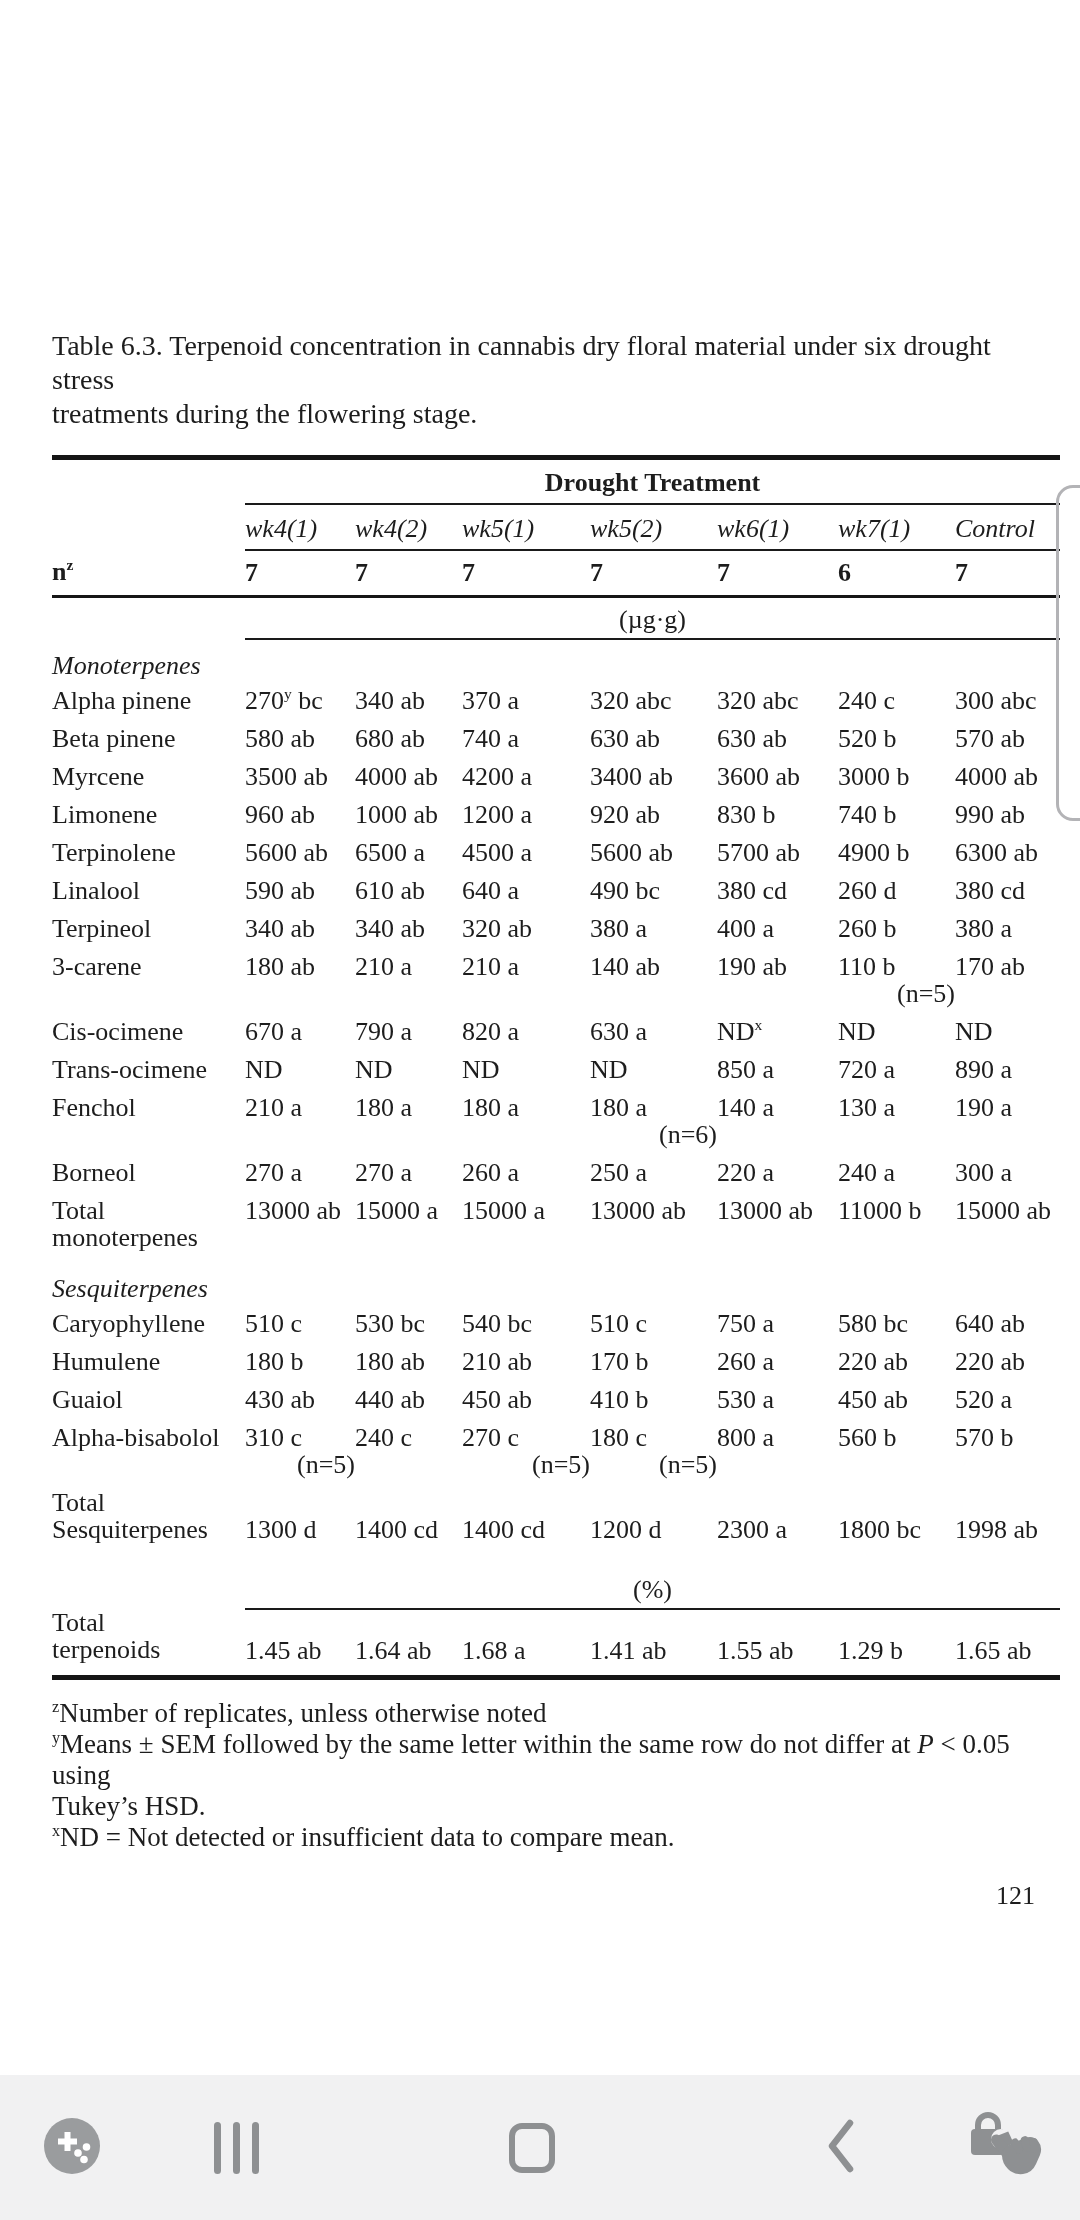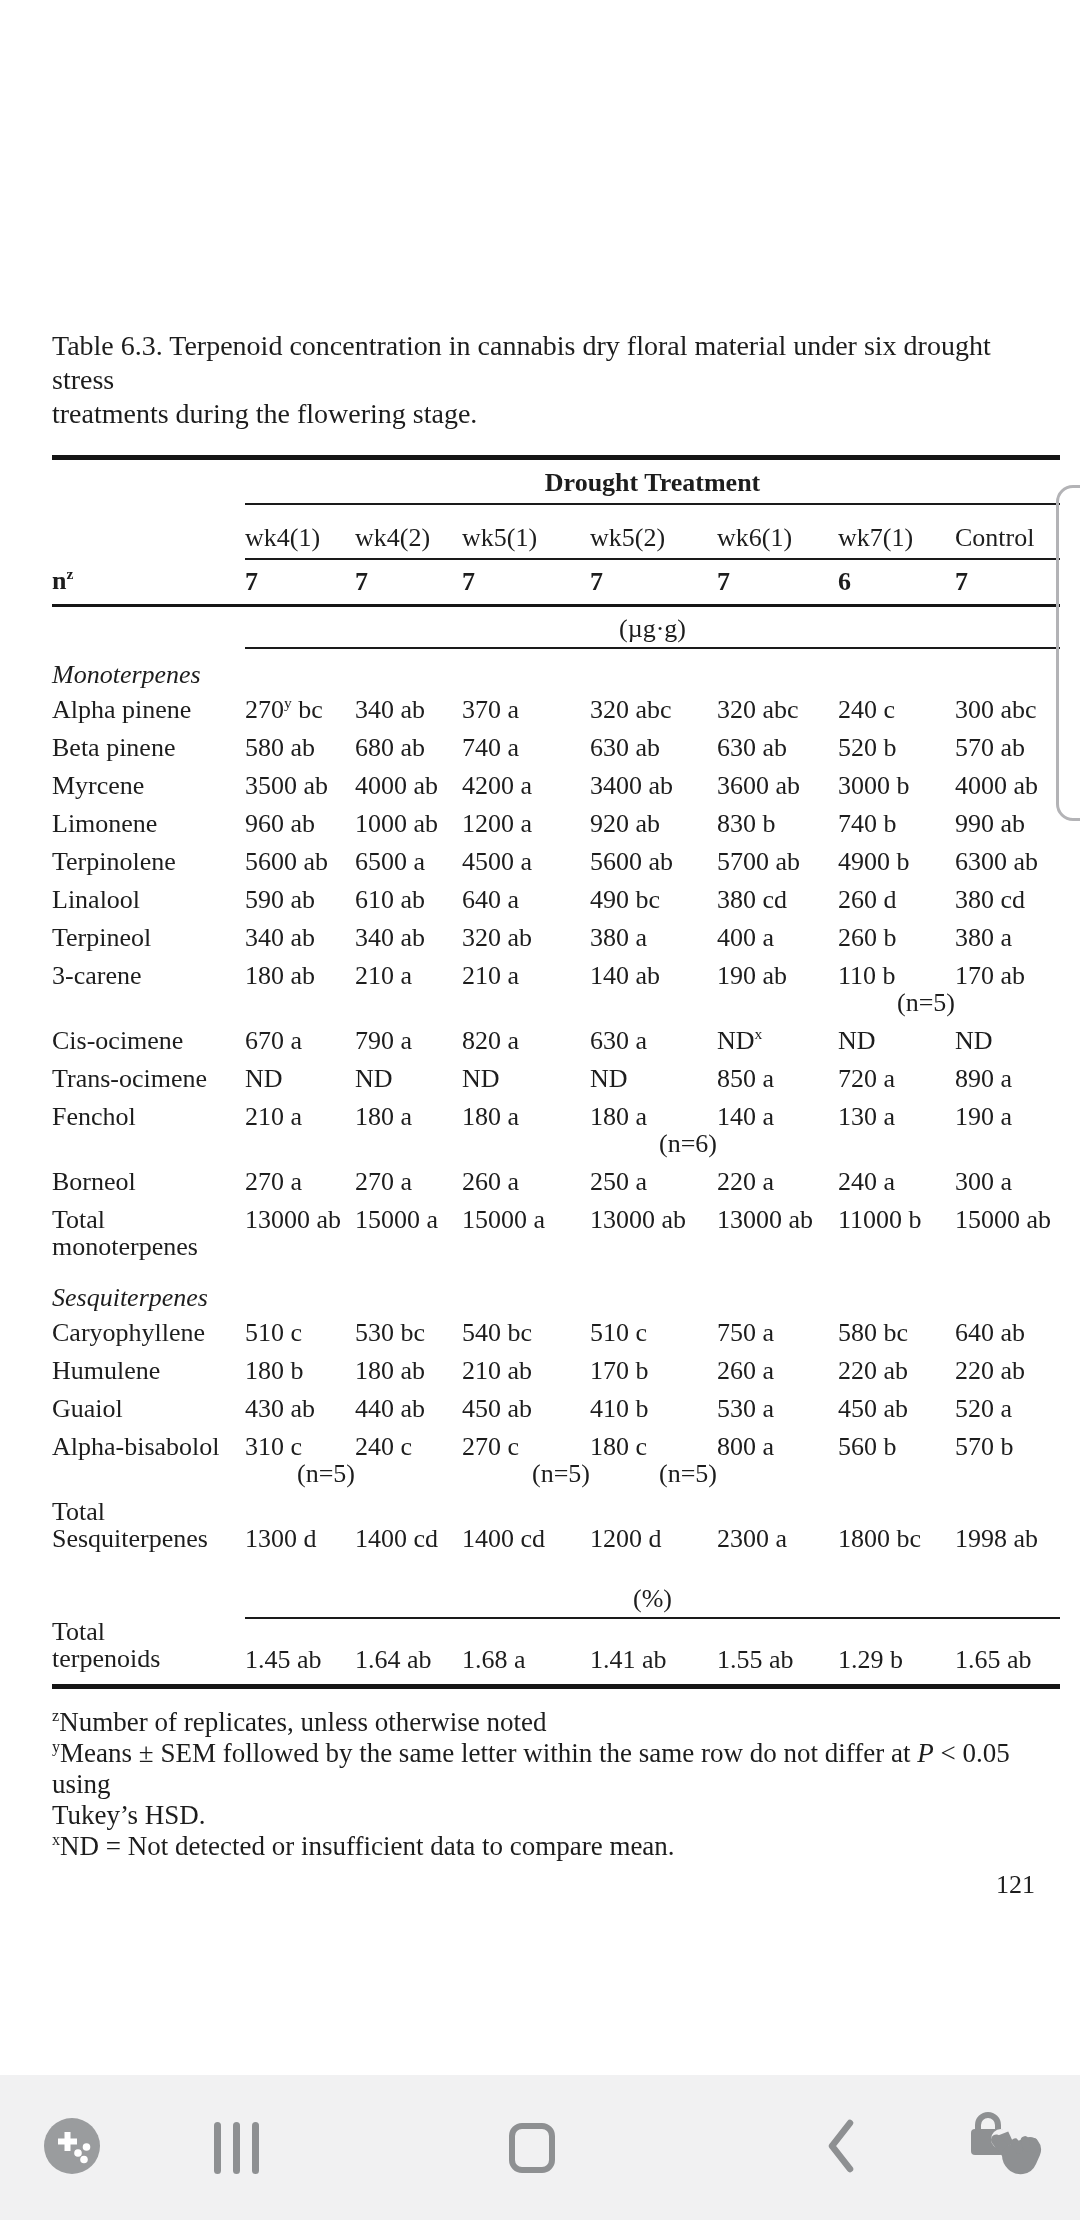--- a/index.html
+++ b/index.html
@@ -6,32 +6,32 @@
   .screen{position:relative;width:1080px;height:2220px;background:#ffffff;overflow:hidden;
           font-family:"Liberation Serif","DejaVu Serif",serif;color:#1d1d1d;}
   .doc{position:absolute;left:0;top:7px;width:1080px;padding:322px 0 0 52px;box-sizing:border-box;}
   .title{width:985px;font-size:28px;line-height:34px;margin:0 0 24px 0;}
   table.data{table-layout:fixed;border-collapse:collapse;width:1008px;
              border-top:5px solid #151515;border-bottom:5px solid #151515;margin:0 0 18px 0;}
   td{vertical-align:top;font-size:26px;line-height:27px;padding:0;overflow:visible;white-space:nowrap;}
   sup{font-size:60%;line-height:0;vertical-align:super;}
   em{font-style:italic;}
   tr.group td.span{border-bottom:2px solid #1a1a1a;text-align:center;padding:9px 0 7px 0;font-weight:bold;}
-  tr.cols td{padding:19px 0 7px 0;}
+  tr.cols td{padding:10px 0 7px 0;font-style:italic;}
   tr.cols td.ch{border-bottom:2px solid #1a1a1a;}
   tr.nrow td{border-bottom:3px solid #151515;padding:8px 0 9px 0;font-weight:bold;}
   tr.unit td.span{border-bottom:2px solid #1a1a1a;text-align:center;padding:8px 0 5px 0;}
   tr.unit2 td.span{padding-top:22px;}
   tr.section td{padding:13px 0 8px 0;}
   td.sec{font-style:italic;}
   tr.data td, tr.two td{padding-bottom:11px;}
   td.v2{padding-top:27px;}
   .sub{display:block;line-height:27px;text-align:right;}
   .footnotes{width:1000px;font-size:27px;line-height:31px;}
-  .pagenum{width:983px;text-align:right;font-size:26px;margin-top:8px;}
+  .pagenum{width:983px;text-align:right;font-size:26px;margin-top:28px;}
   .scroll-handle{position:absolute;right:-18px;top:485px;width:36px;height:330px;
                  border:3px solid #b3b3b6;border-radius:17px;background:transparent;}
   .navbar{position:absolute;left:0;bottom:0;width:1080px;height:145px;background:#f1f1f2;}
   .nav-btn{position:absolute;top:0;height:145px;display:flex;align-items:center;justify-content:center;
            background:transparent;border:none;padding:0;margin:0;cursor:pointer;}
   #btn-game{left:41px;width:62px;}
   #btn-recents{left:206px;width:60px;}
   #btn-home{left:504px;width:56px;}
   #btn-back{left:816px;width:50px;}
   #btn-lock{left:962px;width:90px;}

